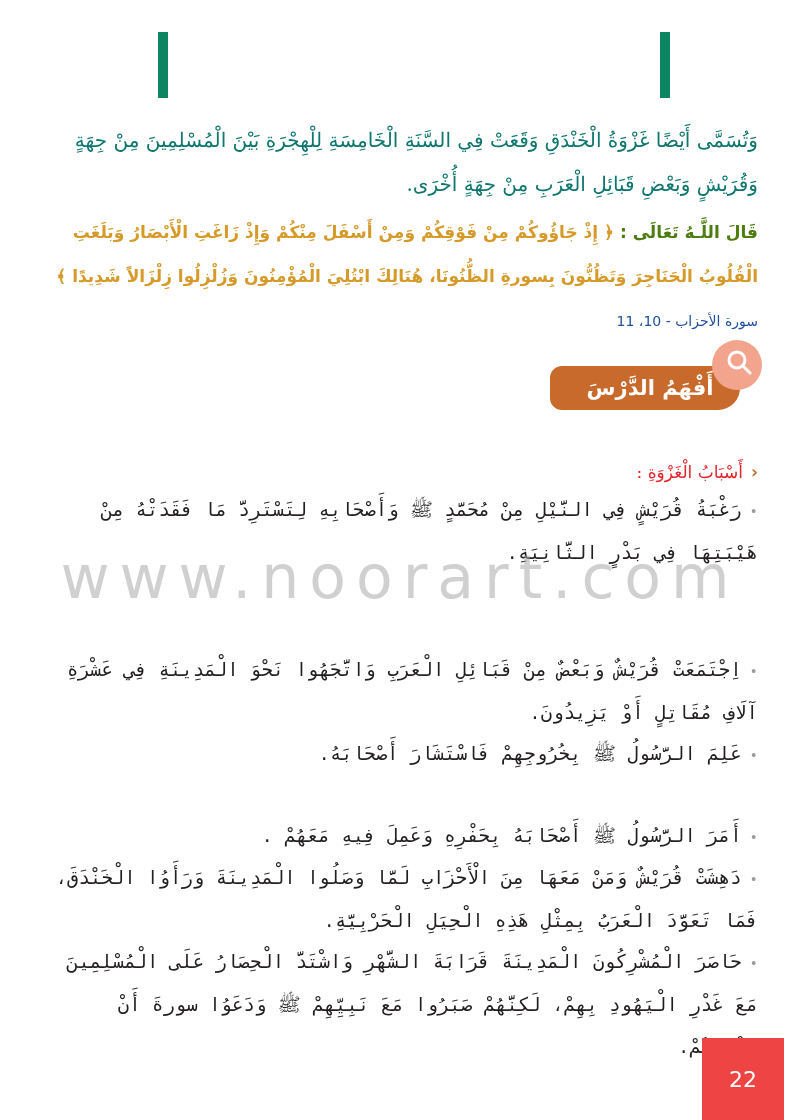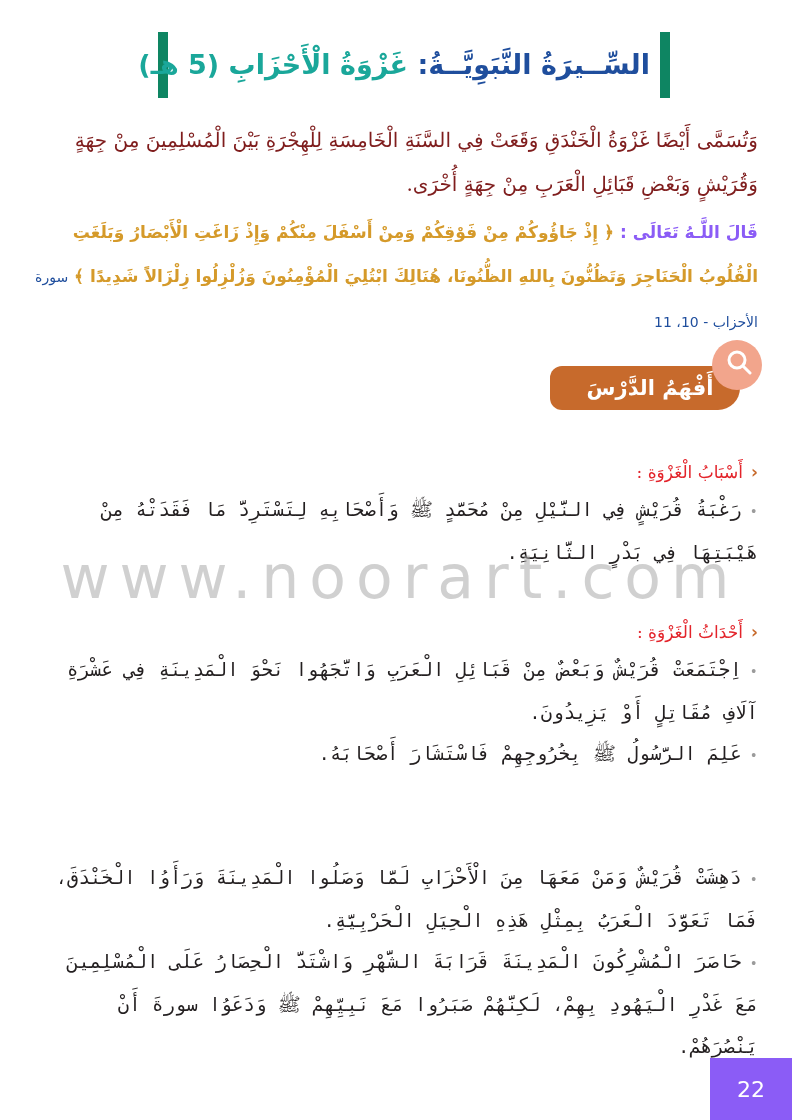--- a/index.html
+++ b/index.html
@@ -18,27 +18,27 @@
     position:absolute; left:20px; right:20px; top:8px; height:50px; text-align:center;
     font-family:"DejaVu Sans", sans-serif; font-weight:bold; font-size:27px; line-height:50px;
     white-space:nowrap; direction:rtl;
   }
   .title-main { color:#1f4e9d; }
   .title-sub { color:#1aa79a; }
 
   
   .para {
     position:absolute; right:42px; width:720px; text-align:right;
-    font-family:"DejaVu Serif", serif; font-size:20px; line-height:44px; color:#7f1d1d;
+    font-family:"DejaVu Serif", serif; font-size:20px; line-height:44px; color:#0f766e;
   }
   .quote {
     position:absolute; right:42px; width:730px; text-align:right;
     font-family:"DejaVu Sans", sans-serif; font-weight:bold; font-size:17px; line-height:44px;
   }
-  .q-intro { color:#8b5cf6; }
+  .q-intro { color:#4d7c0f; }
   .q-body { color:#d59a2a; }
   .q-ref { color:#1f4e9d; font-weight:normal; font-size:14px; }
   .orn { color:#d59a2a; }
 
   
   .badge {
     position:absolute; top:366px; right:60px; width:190px; height:44px;
     background:#c76a2c; border-radius:12px 4px 22px 12px;
   }
   .badge-text {
@@ -67,73 +67,69 @@
   }
   .dot { color:#9b9b9b; margin-left:8px; font-size:14px; }
 
   .watermark {
     position:absolute; top:532px; left:0; width:800px; text-align:center; direction:ltr;
     font-family:"DejaVu Sans", sans-serif; font-size:60px; letter-spacing:10px;
     color:rgba(170,170,170,0.55); pointer-events:none; line-height:90px;
   }
 
   .page-num {
-    position:absolute; right:8px; bottom:0; width:82px; height:62px; background:#8b5cf6;
+    position:absolute; right:16px; bottom:0; width:82px; height:82px; background:#ef4444;
     color:#ffffff; font-family:"DejaVu Sans", sans-serif; font-size:22px;
     display:flex; align-items:center; justify-content:center;
   }
 </style>
 </head>
 <body>
 
 <div class="page">
 
   <div class="title-wrap">
     <div class="title-bar right"></div>
     <div class="title-bar left"></div>
-    <div class="title-text">
-      <span class="title-main">السِّــيرَةُ النَّبَوِيَّــةُ:</span>
-      <span class="title-sub">غَزْوَةُ الْأَحْزَابِ (5 هـ)</span>
-    </div>
   </div>
 
   <div class="para" style="top:118px;">وَتُسَمَّى أَيْضًا غَزْوَةُ الْخَنْدَقِ وَقَعَتْ فِي السَّنَةِ الْخَامِسَةِ لِلْهِجْرَةِ بَيْنَ الْمُسْلِمِينَ مِنْ جِهَةٍ وَقُرَيْشٍ وَبَعْضِ قَبَائِلِ الْعَرَبِ مِنْ جِهَةٍ أُخْرَى.</div>
 
   <div class="quote" style="top:210px;">
     <span class="q-intro">قَالَ اللَّـهُ تَعَالَى :</span>
     <span class="orn">﴿</span>
-    <span class="q-body">إِذْ جَاؤُوكُمْ مِنْ فَوْقِكُمْ وَمِنْ أَسْفَلَ مِنْكُمْ وَإِذْ زَاغَتِ الْأَبْصَارُ وَبَلَغَتِ الْقُلُوبُ الْحَنَاجِرَ وَتَظُنُّونَ بِاللهِ الظُّنُونَا، هُنَالِكَ ابْتُلِيَ الْمُؤْمِنُونَ وَزُلْزِلُوا زِلْزَالاً شَدِيدًا</span>
+    <span class="q-body">إِذْ جَاؤُوكُمْ مِنْ فَوْقِكُمْ وَمِنْ أَسْفَلَ مِنْكُمْ وَإِذْ زَاغَتِ الْأَبْصَارُ وَبَلَغَتِ الْقُلُوبُ الْحَنَاجِرَ وَتَظُنُّونَ بِسورةِ الظُّنُونَا، هُنَالِكَ ابْتُلِيَ الْمُؤْمِنُونَ وَزُلْزِلُوا زِلْزَالاً شَدِيدًا</span>
     <span class="orn">﴾</span>
     <span class="q-ref">سورة الأحزاب - 10، 11</span>
   </div>
 
   <div class="badge">
     <div class="badge-text">أَفْهَمُ الدَّرْسَ</div>
   </div>
   <div class="badge-circle"></div>
   <svg class="magnifier" viewBox="0 0 26 26">
     <circle cx="11" cy="11" r="8" fill="none" stroke="#ffffff" stroke-width="3"></circle>
     <line x1="17" y1="17" x2="24" y2="24" stroke="#ffffff" stroke-width="3" stroke-linecap="round"></line>
   </svg>
 
   <div class="sec-head" style="top:452px;">
     <span class="chev">‹</span><span>أَسْبَابُ الْغَزْوَةِ :</span>
   </div>
   <div class="bullet-item" style="top:490px;">
     <span class="dot">•</span><span>رَغْبَةُ قُرَيْشٍ فِي النَّيْلِ مِنْ مُحَمَّدٍ ﷺ وَأَصْحَابِهِ لِتَسْتَرِدَّ مَا فَقَدَتْهُ مِنْ هَيْبَتِهَا فِي بَدْرٍ الثَّانِيَةِ.</span>
   </div>
 
-  <div class="sec-head" style="top:612px;">
-    <span class="chev">‹</span><span>أَحْدَاثُ الْغَزْوَةِ :</span>
-  </div>
   <div class="bullet-item" style="top:734px;">
     <span class="dot">•</span><span>عَلِمَ الرَّسُولُ ﷺ بِخُرُوجِهِمْ فَاسْتَشَارَ أَصْحَابَهُ.</span>
   </div>
   <div class="bullet-item" style="top:650px;">
     <span class="dot">•</span><span>اِجْتَمَعَتْ قُرَيْشٌ وَبَعْضٌ مِنْ قَبَائِلِ الْعَرَبِ وَاتَّجَهُوا نَحْوَ الْمَدِينَةِ فِي عَشْرَةِ آلَافِ مُقَاتِلٍ أَوْ يَزِيدُونَ.</span>
+  </div>
+  <div class="bullet-item" style="top:816px;">
+    <span class="dot">•</span><span>أَمَرَ الرَّسُولُ ﷺ أَصْحَابَهُ بِحَفْرِهِ وَعَمِلَ فِيهِ مَعَهُمْ .</span>
   </div>
   <div class="bullet-item" style="top:858px;">
     <span class="dot">•</span><span>دَهِشَتْ قُرَيْشٌ وَمَنْ مَعَهَا مِنَ الْأَحْزَابِ لَمَّا وَصَلُوا الْمَدِينَةَ وَرَأَوُا الْخَنْدَقَ، فَمَا تَعَوَّدَ الْعَرَبُ بِمِثْلِ هَذِهِ الْحِيَلِ الْحَرْبِيَّةِ.</span>
   </div>
   <div class="bullet-item" style="top:942px;">
     <span class="dot">•</span><span>حَاصَرَ الْمُشْرِكُونَ الْمَدِينَةَ قَرَابَةَ الشَّهْرِ وَاشْتَدَّ الْحِصَارُ عَلَى الْمُسْلِمِينَ مَعَ غَدْرِ الْيَهُودِ بِهِمْ، لَكِنَّهُمْ صَبَرُوا مَعَ نَبِيِّهِمْ ﷺ وَدَعَوُا سورةَ أَنْ يَنْصُرَهُمْ.</span>
   </div>
 
   <div class="watermark">www.noorart.com</div>
 

